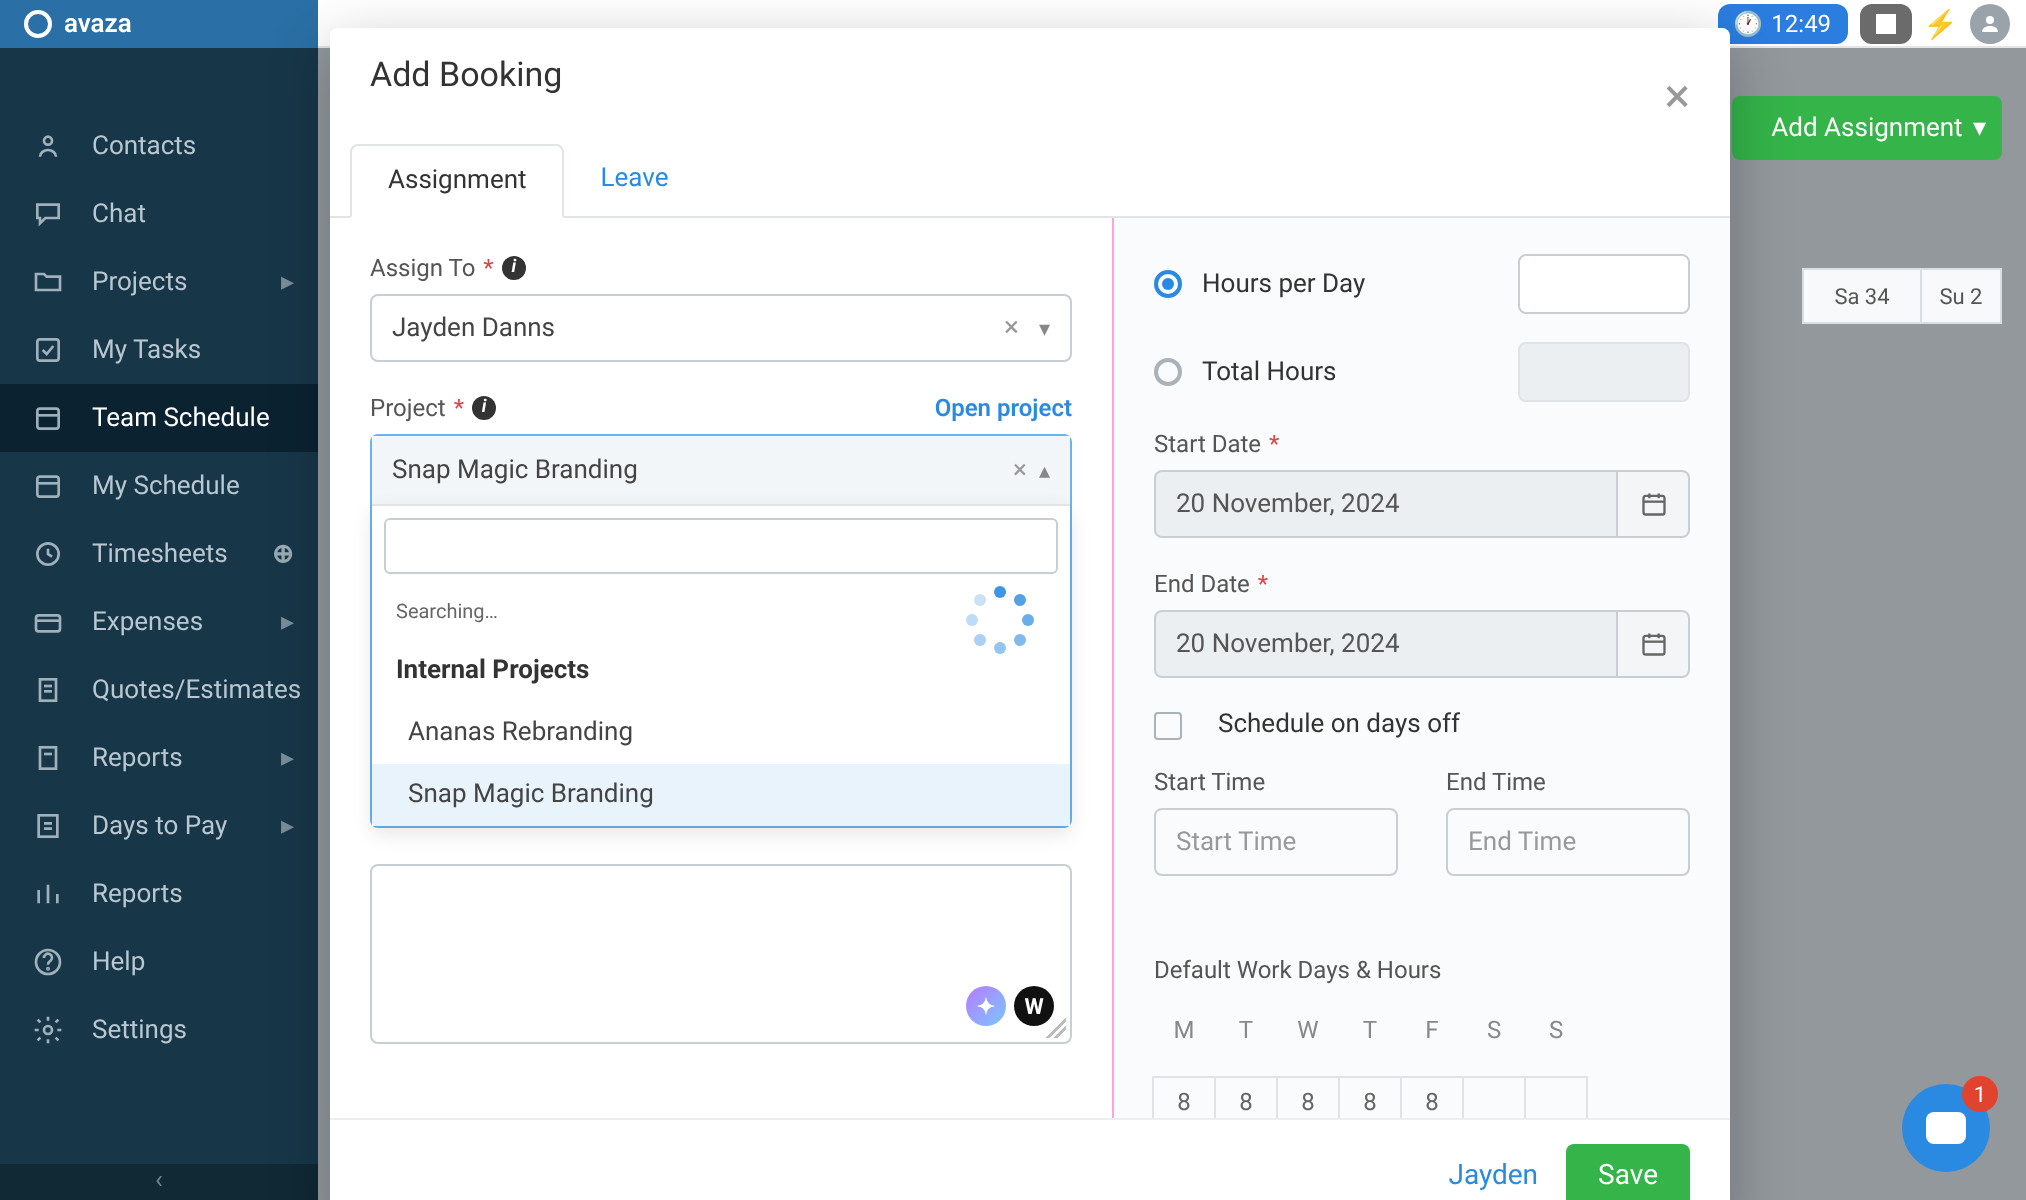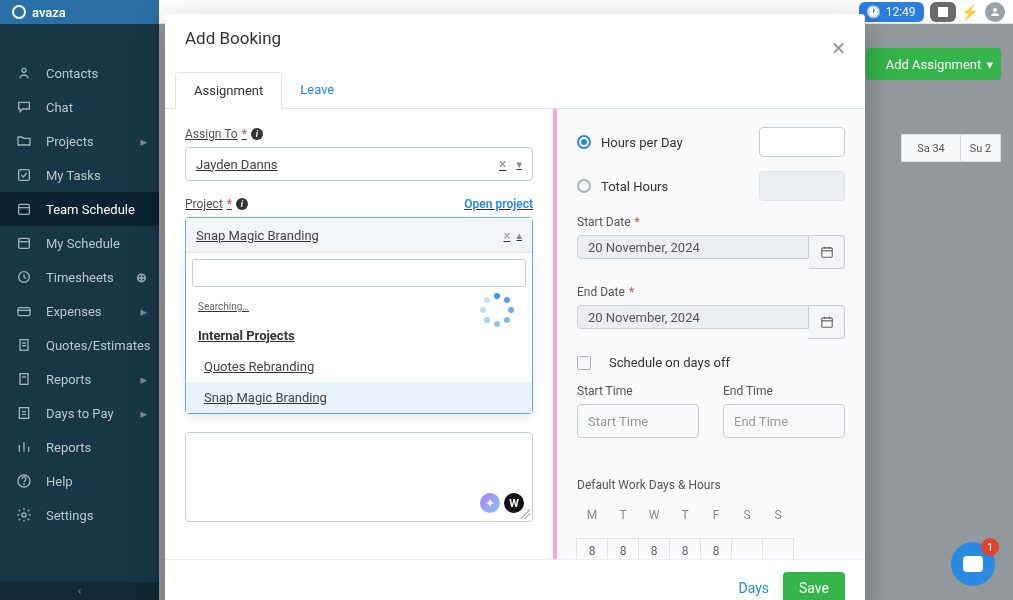--- a/index.html
+++ b/index.html
@@ -37,21 +37,21 @@
 
   
   .modal { position: absolute; left: 165px; top: 14px; width: 700px; height: 602px; background: #fff; border-radius: 4px; box-shadow: 0 8px 30px rgba(0,0,0,.25); display: flex; flex-direction: column; }
   .modal-header { padding: 14px 20px 10px; display: flex; align-items: flex-start; }
   .modal-title { font-size: 17px; font-weight: 400; color: #333; }
   .modal-close { margin-left: auto; color: #999; font-size: 24px; cursor: pointer; margin-top: 6px; }
   .tabs { display: flex; border-bottom: 1px solid #e1e4e6; padding-left: 10px; }
   .tab { padding: 10px 18px; font-size: 13px; cursor: pointer; color: #2a8ae2; }
   .tab.active { color: #333; border: 1px solid #e1e4e6; border-bottom: 1px solid #fff; border-radius: 4px 4px 0 0; margin-bottom: -1px; background: #fff; }
   .modal-body { display: flex; flex: 1; overflow: hidden; }
-  .col-left { width: 56%; padding: 18px 20px; border-right: 4px solid #f9a8d4; position: relative; text-decoration: underline; }
+  .col-left { width: 56%; padding: 18px 20px; border-right: 1px solid #f9a8d4; position: relative; }
   .col-right { flex: 1; padding: 18px 20px; background: #fafbfc; }
 
   .form-label { font-size: 12px; color: #555; margin-bottom: 6px; display: flex; align-items: center; gap: 4px; }
   .req { color: #d44; }
   .info-icon { width: 12px; height: 12px; background: #333; border-radius: 50%; color: #fff; font-size: 9px; display: inline-flex; align-items: center; justify-content: center; font-style: italic; font-weight: bold; }
 
   .select-box { border: 1px solid #c7ced4; border-radius: 4px; height: 34px; display: flex; align-items: center; padding: 0 10px; font-size: 13px; color: #444; position: relative; margin-bottom: 16px; }
   .select-box .clear { margin-left: auto; color: #999; font-size: 14px; cursor: pointer; padding: 0 6px; }
   .select-box .caret-down { color: #888; font-size: 11px; padding-left: 4px; }
 
@@ -83,21 +83,21 @@
   
   .radio-row { display: flex; align-items: center; margin-bottom: 14px; gap: 10px; }
   .radio { width: 14px; height: 14px; border: 2px solid #2a8ae2; border-radius: 50%; display: inline-flex; align-items: center; justify-content: center; }
   .radio.checked::after { content: ""; width: 6px; height: 6px; background: #2a8ae2; border-radius: 50%; }
   .radio.unchecked { border-color: #aab2b9; }
   .radio-label { flex: 1; font-size: 13px; color: #333; }
   .num-input { width: 86px; height: 30px; border: 1px solid #c7ced4; border-radius: 4px; background: #fff; }
   .num-input.disabled { background: #eceff1; border-color: #dfe3e6; }
 
   .date-row { display: flex; margin-bottom: 16px; }
-  .date-input { flex: 1; height: 24px; border: 1px solid #c7ced4; border-radius: 4px 0 0 4px; background: #eceff1; display: flex; align-items: center; padding: 0 10px; color: #555; font-size: 13px; }
+  .date-input { flex: 1; height: 34px; border: 1px solid #c7ced4; border-radius: 4px 0 0 4px; background: #eceff1; display: flex; align-items: center; padding: 0 10px; color: #555; font-size: 13px; }
   .date-btn { width: 36px; height: 34px; border: 1px solid #c7ced4; border-left: none; border-radius: 0 4px 4px 0; background: #f3f5f6; display: flex; align-items: center; justify-content: center; color: #666; }
 
   .check { width: 14px; height: 14px; border: 1px solid #aab2b9; border-radius: 2px; display: inline-block; margin-right: 8px; }
 
   .time-row { display: flex; gap: 24px; margin-top: 14px; }
   .time-col { flex: 1; }
   .time-input { height: 34px; border: 1px solid #c7ced4; border-radius: 4px; display: flex; align-items: center; padding: 0 10px; color: #999; font-size: 13px; }
 
   .days-row { display: flex; margin-top: 10px; }
   .day-head, .day-val { width: 32px; height: 26px; border: 1px solid #dfe3e6; display: flex; align-items: center; justify-content: center; font-size: 12px; color: #666; margin-left: -1px; }
@@ -307,21 +307,21 @@
               <span style="left:24px;top:4px;opacity:.8"></span>
               <span style="left:28px;top:14px;opacity:.7"></span>
               <span style="left:24px;top:24px;opacity:.6"></span>
               <span style="left:14px;top:28px;opacity:.5"></span>
               <span style="left:4px;top:24px;opacity:.4"></span>
               <span style="left:0;top:14px;opacity:.3"></span>
               <span style="left:4px;top:4px;opacity:.25"></span>
             </div>
           </div>
           <div class="dd-group">Internal Projects</div>
-          <div class="dd-item">Quotes Rebranding</div>
+          <div class="dd-item">Ananas Rebranding</div>
           <div class="dd-item highlight">Snap Magic Branding</div>
         </div>
       </div>
 
       <div class="notes-area">
         <div class="notes-icons">
           <span class="ic ic-a">✦</span>
           <span class="ic ic-b">W</span>
         </div>
         <div class="resize-handle"></div>
@@ -403,20 +403,20 @@
           <div class="day-val">8</div>
           <div class="day-val">8</div>
           <div class="day-val">8</div>
           <div class="day-val">8</div>
           <div class="day-val"></div>
           <div class="day-val"></div>
         </div>
     </div>
   </div>
   <div class="modal-footer">
-    <span class="btn-close">Days</span>
+    <span class="btn-close">Jayden</span>
     <span class="btn-save">Save</span>
   </div>
 </div>
 
 <div class="chat-bubble">
   <div class="chat-badge">1</div>
 </div>
 
 </body></html>

